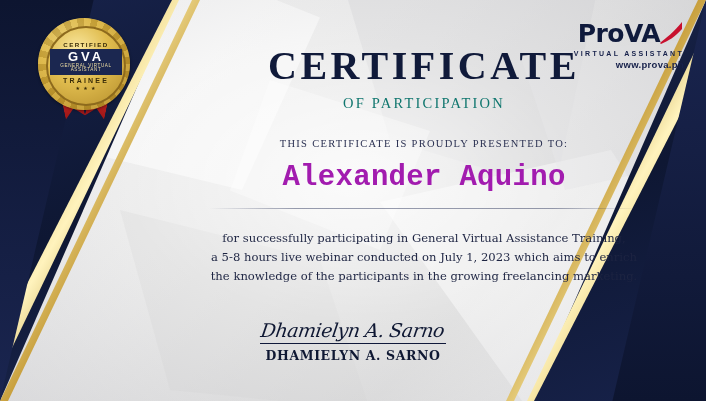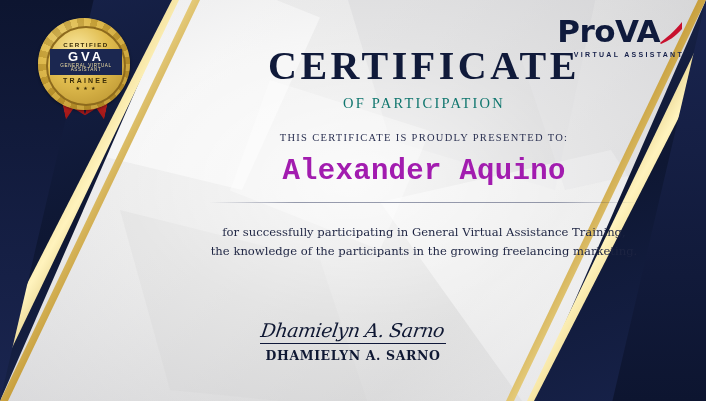--- a/index.html
+++ b/index.html
@@ -214,21 +214,21 @@
   }
 
   
   .logo {
     position: absolute;
     right: 22px; top: 16px;
     text-align: right;
     line-height: 1;
   }
   .logo-main {
-    font-size: 31px;
+    font-size: 25px;
     font-weight: bold;
     color: #0f1a3c;
     letter-spacing: -0.5px;
     font-family: "DejaVu Sans", sans-serif;
   }
   .logo-main .va {
     color: #0f1a3c;
     position: relative;
     display: inline-block;
   }
@@ -272,21 +272,21 @@
     line-height: 1;
   }
   .subtitle {
     margin-top: 9px;
     font-family: "Liberation Serif", serif;
     font-size: 14.5px;
     letter-spacing: 2.2px;
     color: #0f766e;
   }
   .presented {
-    margin-top: 20px;
+    margin-top: 26px;
     font-family: "Liberation Serif", serif;
     font-size: 10.5px;
     letter-spacing: 1.3px;
     color: #2b3152;
   }
   .recipient {
     margin-top: 12px;
     font-family: Liberation Mono, monospace;
     font-size: 29px;
     font-weight: bold;
@@ -386,30 +386,32 @@
 
   <div class="logo">
     <div class="logo-main">
       <span>Pro</span><span class="va">VA</span><span class="logo-swoosh">
         <svg width="26" height="26" viewBox="0 0 26 26">
           <path d="M2 23 C8 18, 16 12, 24 2 L24 9 C17 17, 10 21, 3 24 Z" fill="#c8102e"></path>
         </svg>
       </span>
     </div>
     <div class="logo-sub">VIRTUAL ASSISTANT</div>
+    <div class="logo-url">www.prova.ph</div>
   </div>
 
   <div class="content">
     <div class="title">CERTIFICATE</div>
     <div class="subtitle">OF PARTICIPATION</div>
     <div class="presented">THIS CERTIFICATE IS PROUDLY PRESENTED TO:</div>
     <div class="recipient">Alexander Aquino</div>
     <div class="divider"></div>
     <div class="body-text">
       <div>for successfully participating in General Virtual Assistance Training,</div>
+      <div>a 5-8 hours live webinar conducted on July 1, 2023  which aims to enrich</div>
       <div>the knowledge of the participants in the growing freelancing marketing.</div>
     </div>
   </div>
 
   <div class="signature-block">
     <div class="sig-script">Dhamielyn A. Sarno</div>
     <div class="sig-line"></div>
     <div class="sig-name">DHAMIELYN A. SARNO</div>
   </div>
 

